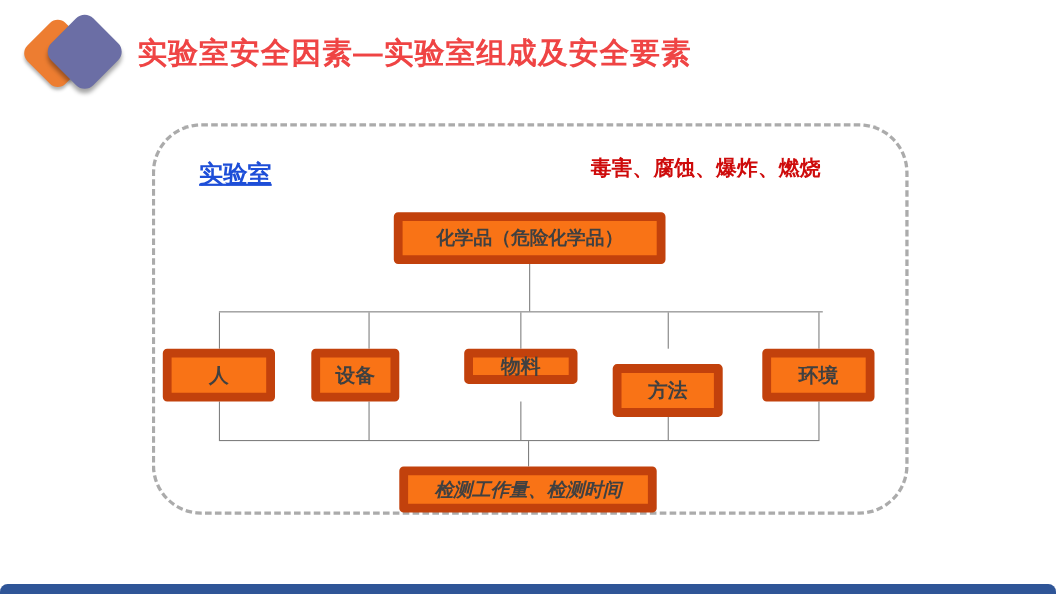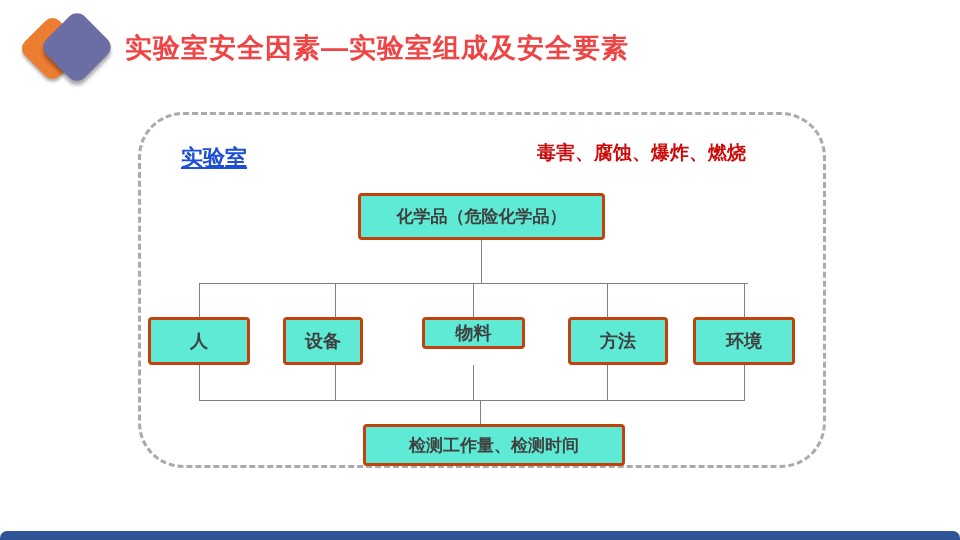--- a/index.html
+++ b/index.html
@@ -29,32 +29,32 @@
   .container-label {
     position:absolute; left:181px; top:143px; font-size:22px; font-weight:bold;
     color:#1d4ed8;
     text-decoration:underline;
   }
   .hazard {
     position:absolute; left:537px; top:140px; font-size:19px; font-weight:bold;
     color:#CE0B0B; white-space:nowrap;
   }
   .node {
-    position:absolute; border:3px solid #c2410c; border-radius:4px;
-    background:#5eead4; display:flex; align-items:center; justify-content:center;
+    position:absolute; border:8px solid #c2410c; border-radius:4px;
+    background:#f97316; display:flex; align-items:center; justify-content:center;
     font-weight:bold; color:#404040; font-size:17px; box-sizing:border-box;
     white-space:nowrap;
   }
   .root   { left:358px; top:193px; width:247px; height:47px; }
   .f0     { left:148px; top:317px; width:102px; height:48px; font-size:18px; }
   .f1     { left:283px; top:317px; width:80px; height:48px; font-size:18px; }
   .f2     { left:422px; top:317px; width:103px; height:32px; font-size:18px; }
-  .f3     { left:557px; top:317px; width:100px; height:48px; font-size:18px;margin-left:11px; }
+  .f3     { left:557px; top:331px; width:100px; height:48px; font-size:18px; }
   .f4     { left:693px; top:317px; width:102px; height:48px; font-size:18px; }
-  .result { left:363px; top:424px; width:262px; height:42px; }
+  .result { left:363px; top:424px; width:234px; height:42px;font-style:italic; }
   .line { position:absolute; background:#808080; }
   .stem-top    { left:481px; top:240px; width:1px; height:43px; }
   .hline1      { left:199px; top:283px; width:549px; height:1px; }
   .dropt0 { left:199px; top:284px; width:1px; height:33px; }
   .dropt1 { left:335px; top:284px; width:1px; height:33px; }
   .dropt2 { left:473px; top:284px; width:1px; height:33px; }
   .dropt3 { left:607px; top:284px; width:1px; height:33px; }
   .dropt4 { left:744px; top:284px; width:1px; height:33px; }
   .dropb0 { left:199px; top:365px; width:1px; height:35px; }
   .dropb1 { left:335px; top:365px; width:1px; height:35px; }

